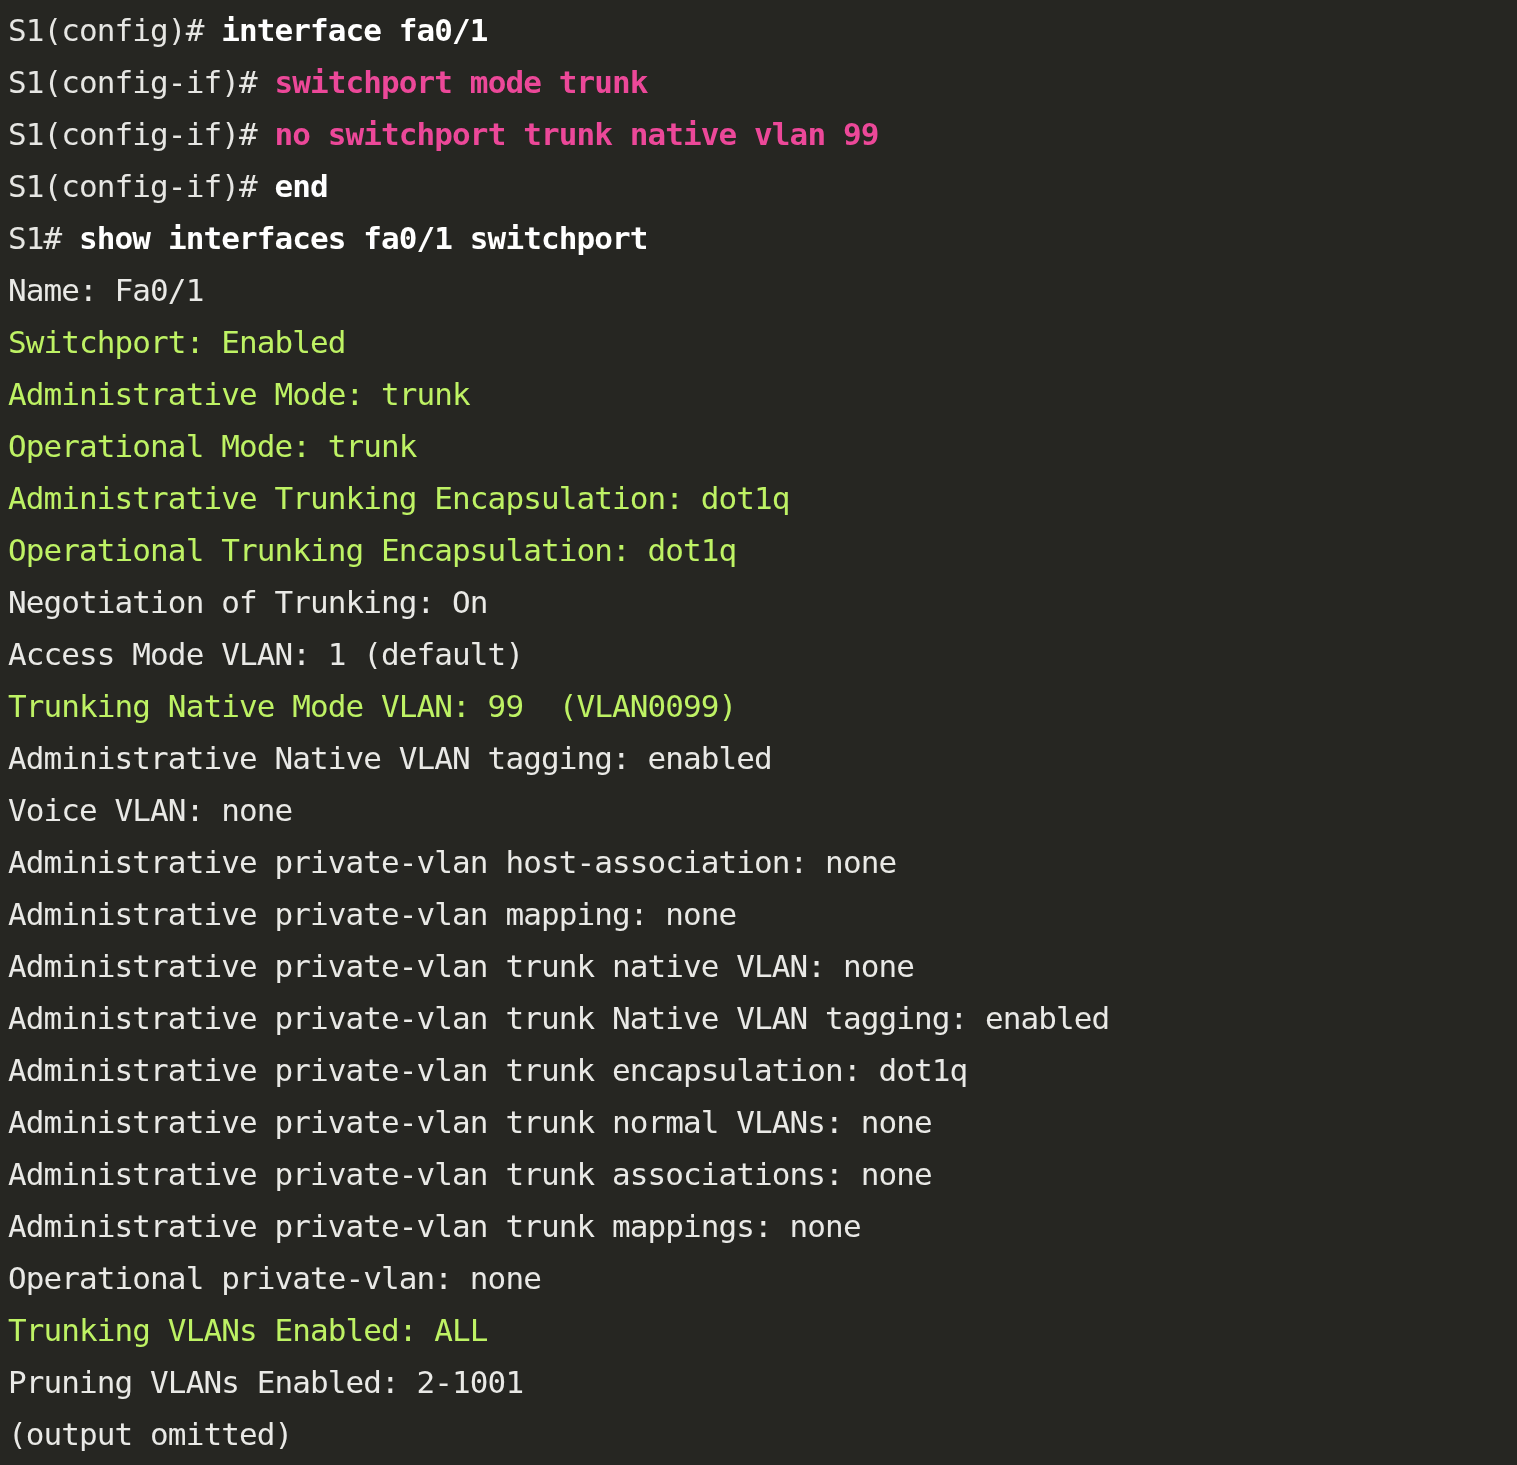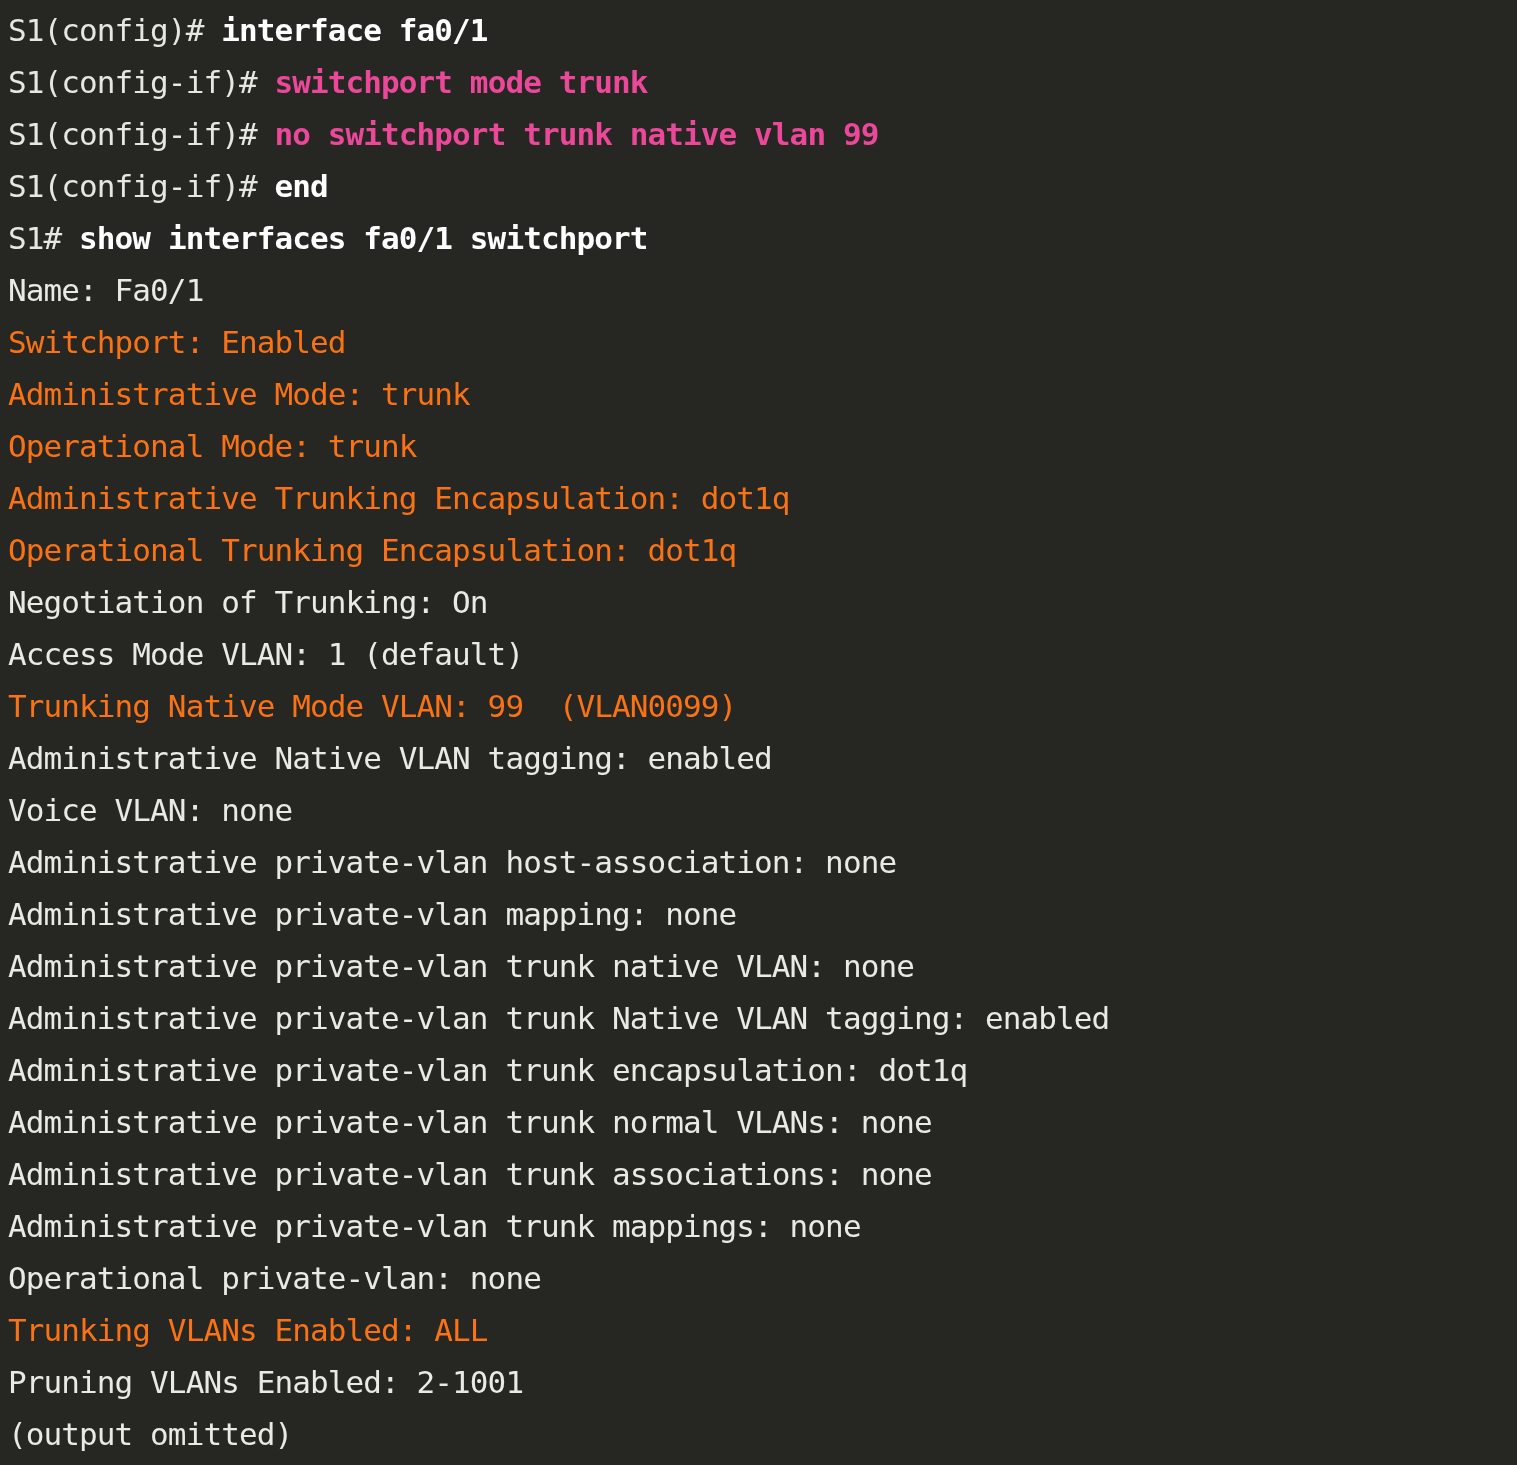--- a/index.html
+++ b/index.html
@@ -27,21 +27,21 @@
   }
   .line {
     height: 52px;
     white-space: pre;
     font-family: "DejaVu Sans Mono", "Liberation Mono", monospace;
     font-size: 31px;
     line-height: 52px;
     letter-spacing: -0.9px;
   }
   .white  { color: #e9e9e6; margin-top: 46px; }
-  .orange { color: #f97316; }
+  .orange { color: #bef264; }
   .prompt { color: #e6e6e3; font-weight: normal; }
   .cmd-white  { color: #ffffff; font-weight: bold; }
   .cmd-orange { color: #ec4899; font-weight: bold; }
 </style>
 </head>
 <body>
 
 <div id="terminal"><div class="line"><span class="prompt">S1(config)# </span><span class="cmd-white">interface fa0/1</span></div><div class="line"><span class="prompt">S1(config-if)# </span><span class="cmd-orange">switchport mode trunk</span></div><div class="line"><span class="prompt">S1(config-if)# </span><span class="cmd-orange">no switchport trunk native vlan 99</span></div><div class="line"><span class="prompt">S1(config-if)# </span><span class="cmd-white">end</span></div><div class="line"><span class="prompt">S1# </span><span class="cmd-white">show interfaces fa0/1 switchport</span></div><div class="line"><span class="white">Name: Fa0/1</span></div><div class="line"><span class="orange">Switchport: Enabled</span></div><div class="line"><span class="orange">Administrative Mode: trunk</span></div><div class="line"><span class="orange">Operational Mode: trunk</span></div><div class="line"><span class="orange">Administrative Trunking Encapsulation: dot1q</span></div><div class="line"><span class="orange">Operational Trunking Encapsulation: dot1q</span></div><div class="line"><span class="white">Negotiation of Trunking: On</span></div><div class="line"><span class="white">Access Mode VLAN: 1 (default)</span></div><div class="line"><span class="orange">Trunking Native Mode VLAN: 99  (VLAN0099)</span></div><div class="line"><span class="white">Administrative Native VLAN tagging: enabled</span></div><div class="line"><span class="white">Voice VLAN: none</span></div><div class="line"><span class="white">Administrative private-vlan host-association: none</span></div><div class="line"><span class="white">Administrative private-vlan mapping: none</span></div><div class="line"><span class="white">Administrative private-vlan trunk native VLAN: none</span></div><div class="line"><span class="white">Administrative private-vlan trunk Native VLAN tagging: enabled</span></div><div class="line"><span class="white">Administrative private-vlan trunk encapsulation: dot1q</span></div><div class="line"><span class="white">Administrative private-vlan trunk normal VLANs: none</span></div><div class="line"><span class="white">Administrative private-vlan trunk associations: none</span></div><div class="line"><span class="white">Administrative private-vlan trunk mappings: none</span></div><div class="line"><span class="white">Operational private-vlan: none</span></div><div class="line"><span class="orange">Trunking VLANs Enabled: ALL</span></div><div class="line"><span class="white">Pruning VLANs Enabled: 2-1001</span></div><div class="line"><span class="white">(output omitted)</span></div></div>
 
 </body></html>

